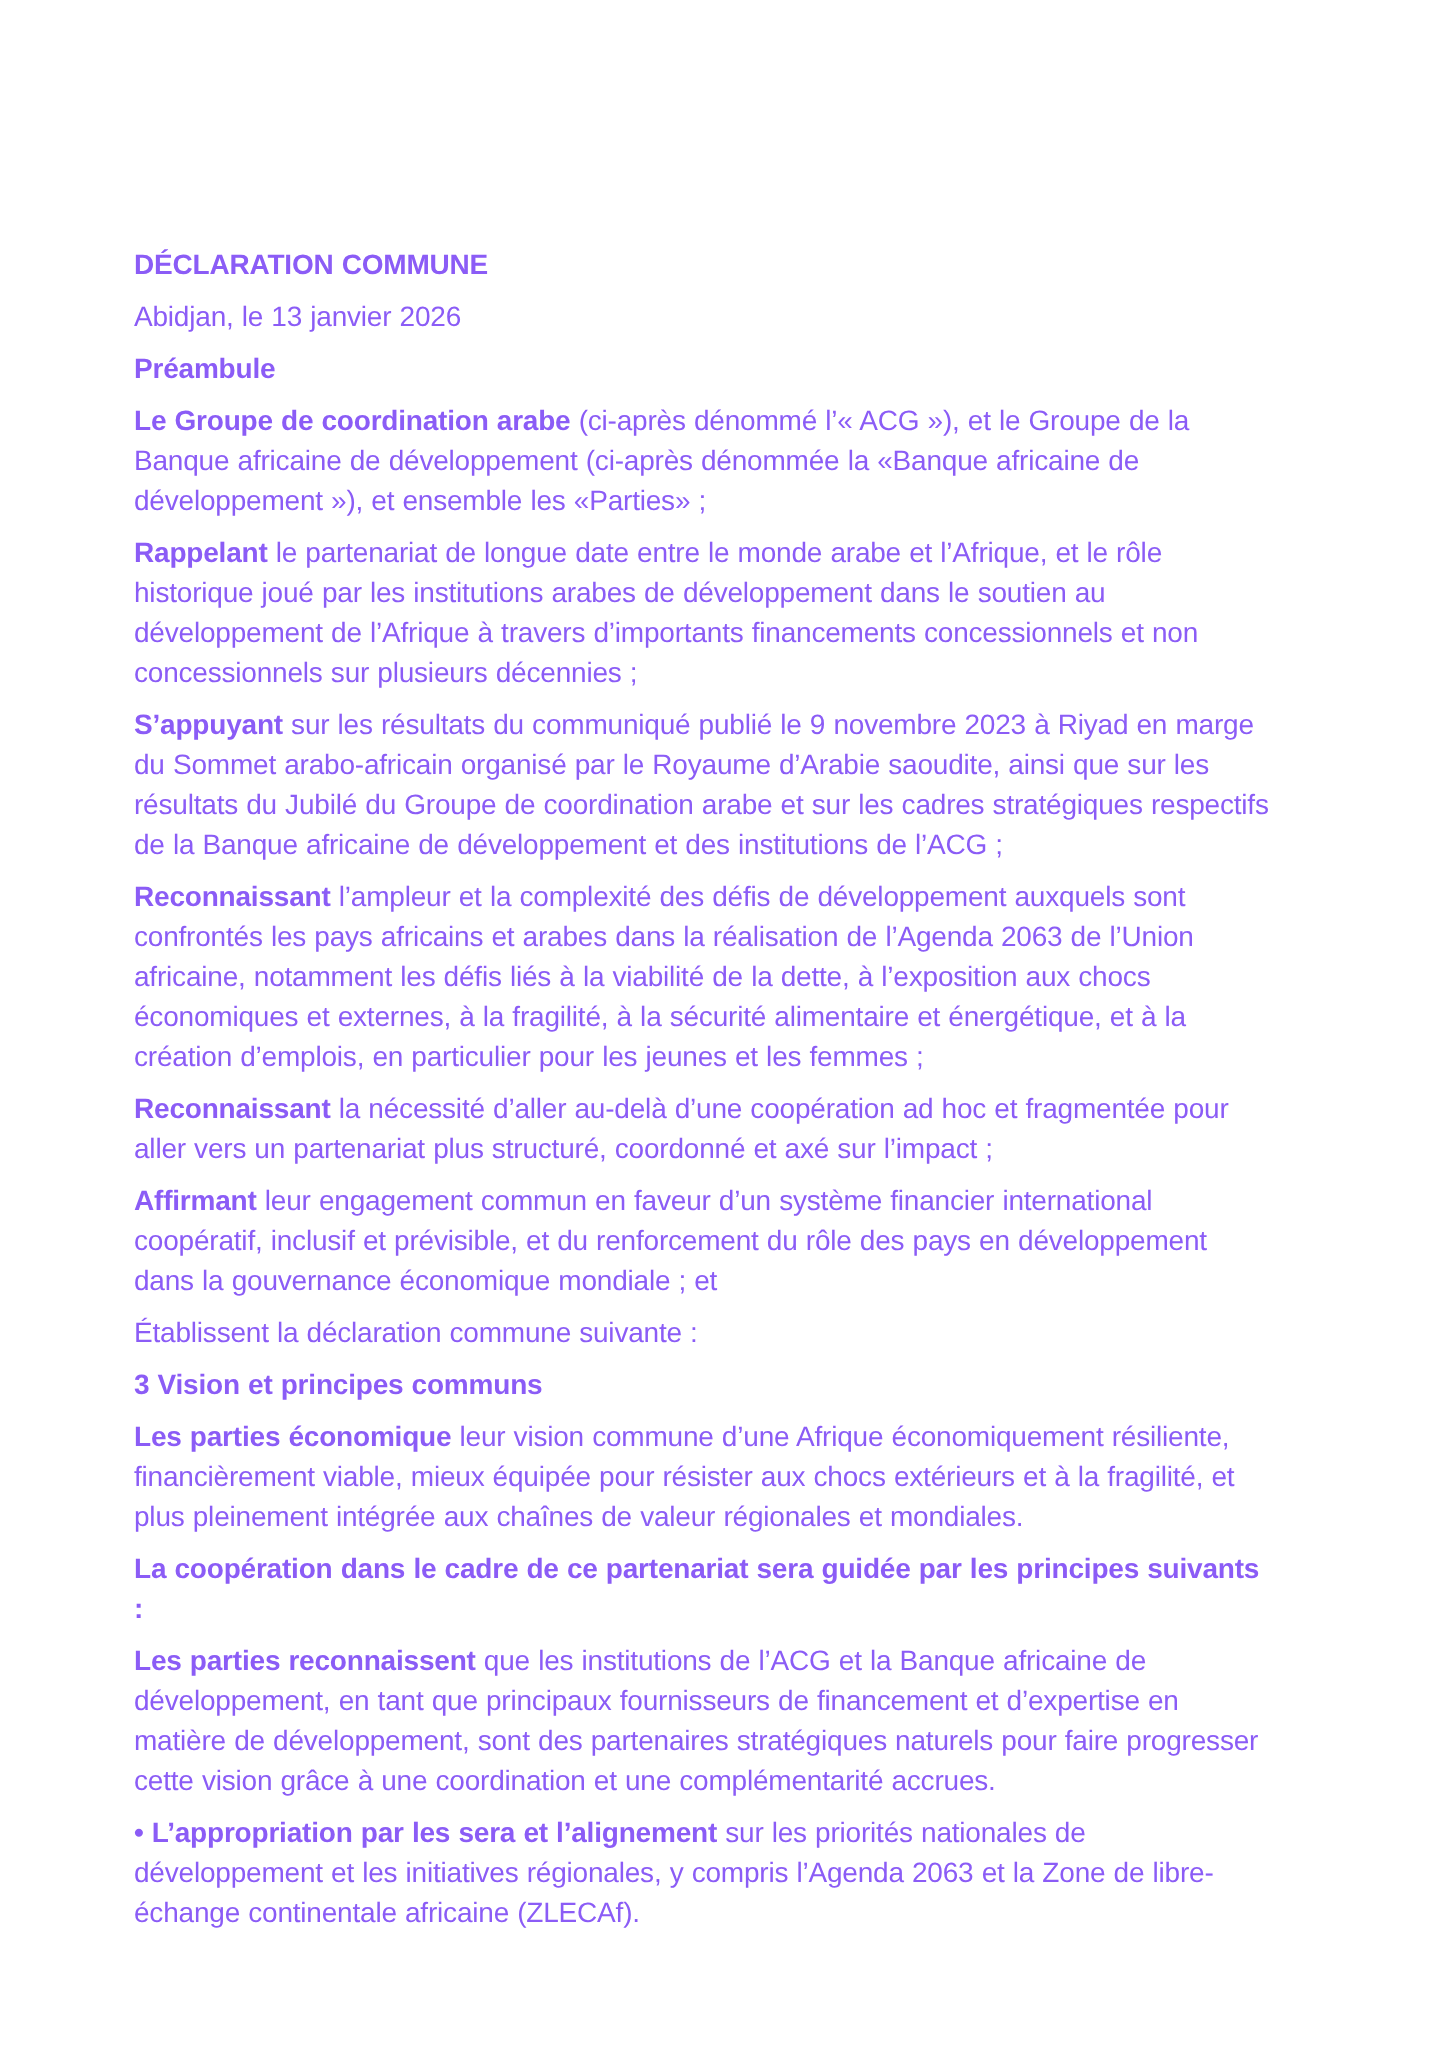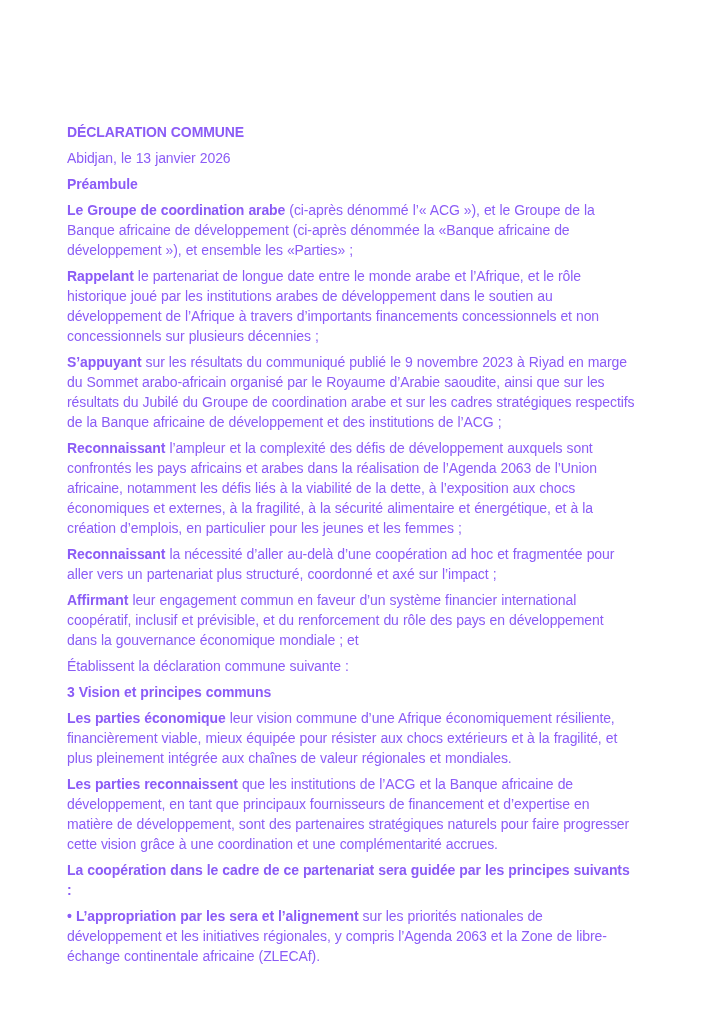--- a/index.html
+++ b/index.html
@@ -40,17 +40,17 @@
       <p class="block heading"><span class="b">Préambule</span></p>
       <p class="block"><span class="b">Le Groupe de coordination arabe</span><span> (ci-après dénommé l’« ACG »), et le Groupe de la Banque africaine de développement (ci-après dénommée la «Banque africaine de développement »), et ensemble les «Parties» ;</span></p>
       <p class="block"><span class="b">Rappelant</span><span> le partenariat de longue date entre le monde arabe et l’Afrique, et le rôle historique joué par les institutions arabes de développement dans le soutien au développement de l’Afrique à travers d’importants financements concessionnels et non concessionnels sur plusieurs décennies ;</span></p>
       <p class="block"><span class="b">S’appuyant</span><span> sur les résultats du communiqué publié le 9 novembre 2023 à Riyad en marge du Sommet arabo-africain organisé par le Royaume d’Arabie saoudite, ainsi que sur les résultats du Jubilé du Groupe de coordination arabe et sur les cadres stratégiques respectifs de la Banque africaine de développement et des institutions de l’ACG ;</span></p>
       <p class="block"><span class="b">Reconnaissant</span><span> l’ampleur et la complexité des défis de développement auxquels sont confrontés les pays africains et arabes dans la réalisation de l’Agenda 2063 de l’Union africaine, notamment les défis liés à la viabilité de la dette, à l’exposition aux chocs économiques et externes, à la fragilité, à la sécurité alimentaire et énergétique, et à la création d’emplois, en particulier pour les jeunes et les femmes ;</span></p>
       <p class="block"><span class="b">Reconnaissant</span><span> la nécessité d’aller au-delà d’une coopération ad hoc et fragmentée pour aller vers un partenariat plus structuré, coordonné et axé sur l’impact ;</span></p>
       <p class="block"><span class="b">Affirmant</span><span> leur engagement commun en faveur d’un système financier international coopératif, inclusif et prévisible, et du renforcement du rôle des pays en développement dans la gouvernance économique mondiale ; et</span></p>
       <p class="block"><span>Établissent la déclaration commune suivante :</span></p>
       <p class="block heading"><span class="b">3 Vision et principes communs</span></p>
       <p class="block"><span class="b">Les parties économique</span><span> leur vision commune d’une Afrique économiquement résiliente, financièrement viable, mieux équipée pour résister aux chocs extérieurs et à la fragilité, et plus pleinement intégrée aux chaînes de valeur régionales et mondiales.</span></p>
+      <p class="block heading"><span class="b">La coopération dans le cadre de ce partenariat sera guidée par les principes suivants :</span></p>
       <p class="block"><span class="b">Les parties reconnaissent</span><span> que les institutions de l’ACG et la Banque africaine de développement, en tant que principaux fournisseurs de financement et d’expertise en matière de développement, sont des partenaires stratégiques naturels pour faire progresser cette vision grâce à une coordination et une complémentarité accrues.</span></p>
-      <p class="block heading"><span class="b">La coopération dans le cadre de ce partenariat sera guidée par les principes suivants :</span></p>
       <p class="block"><span class="b">• L’appropriation par les sera et l’alignement</span><span> sur les priorités nationales de développement et les initiatives régionales, y compris l’Agenda 2063 et la Zone de libre-échange continentale africaine (ZLECAf).</span></p>
     </div>
 </div>
 
 </body></html>

